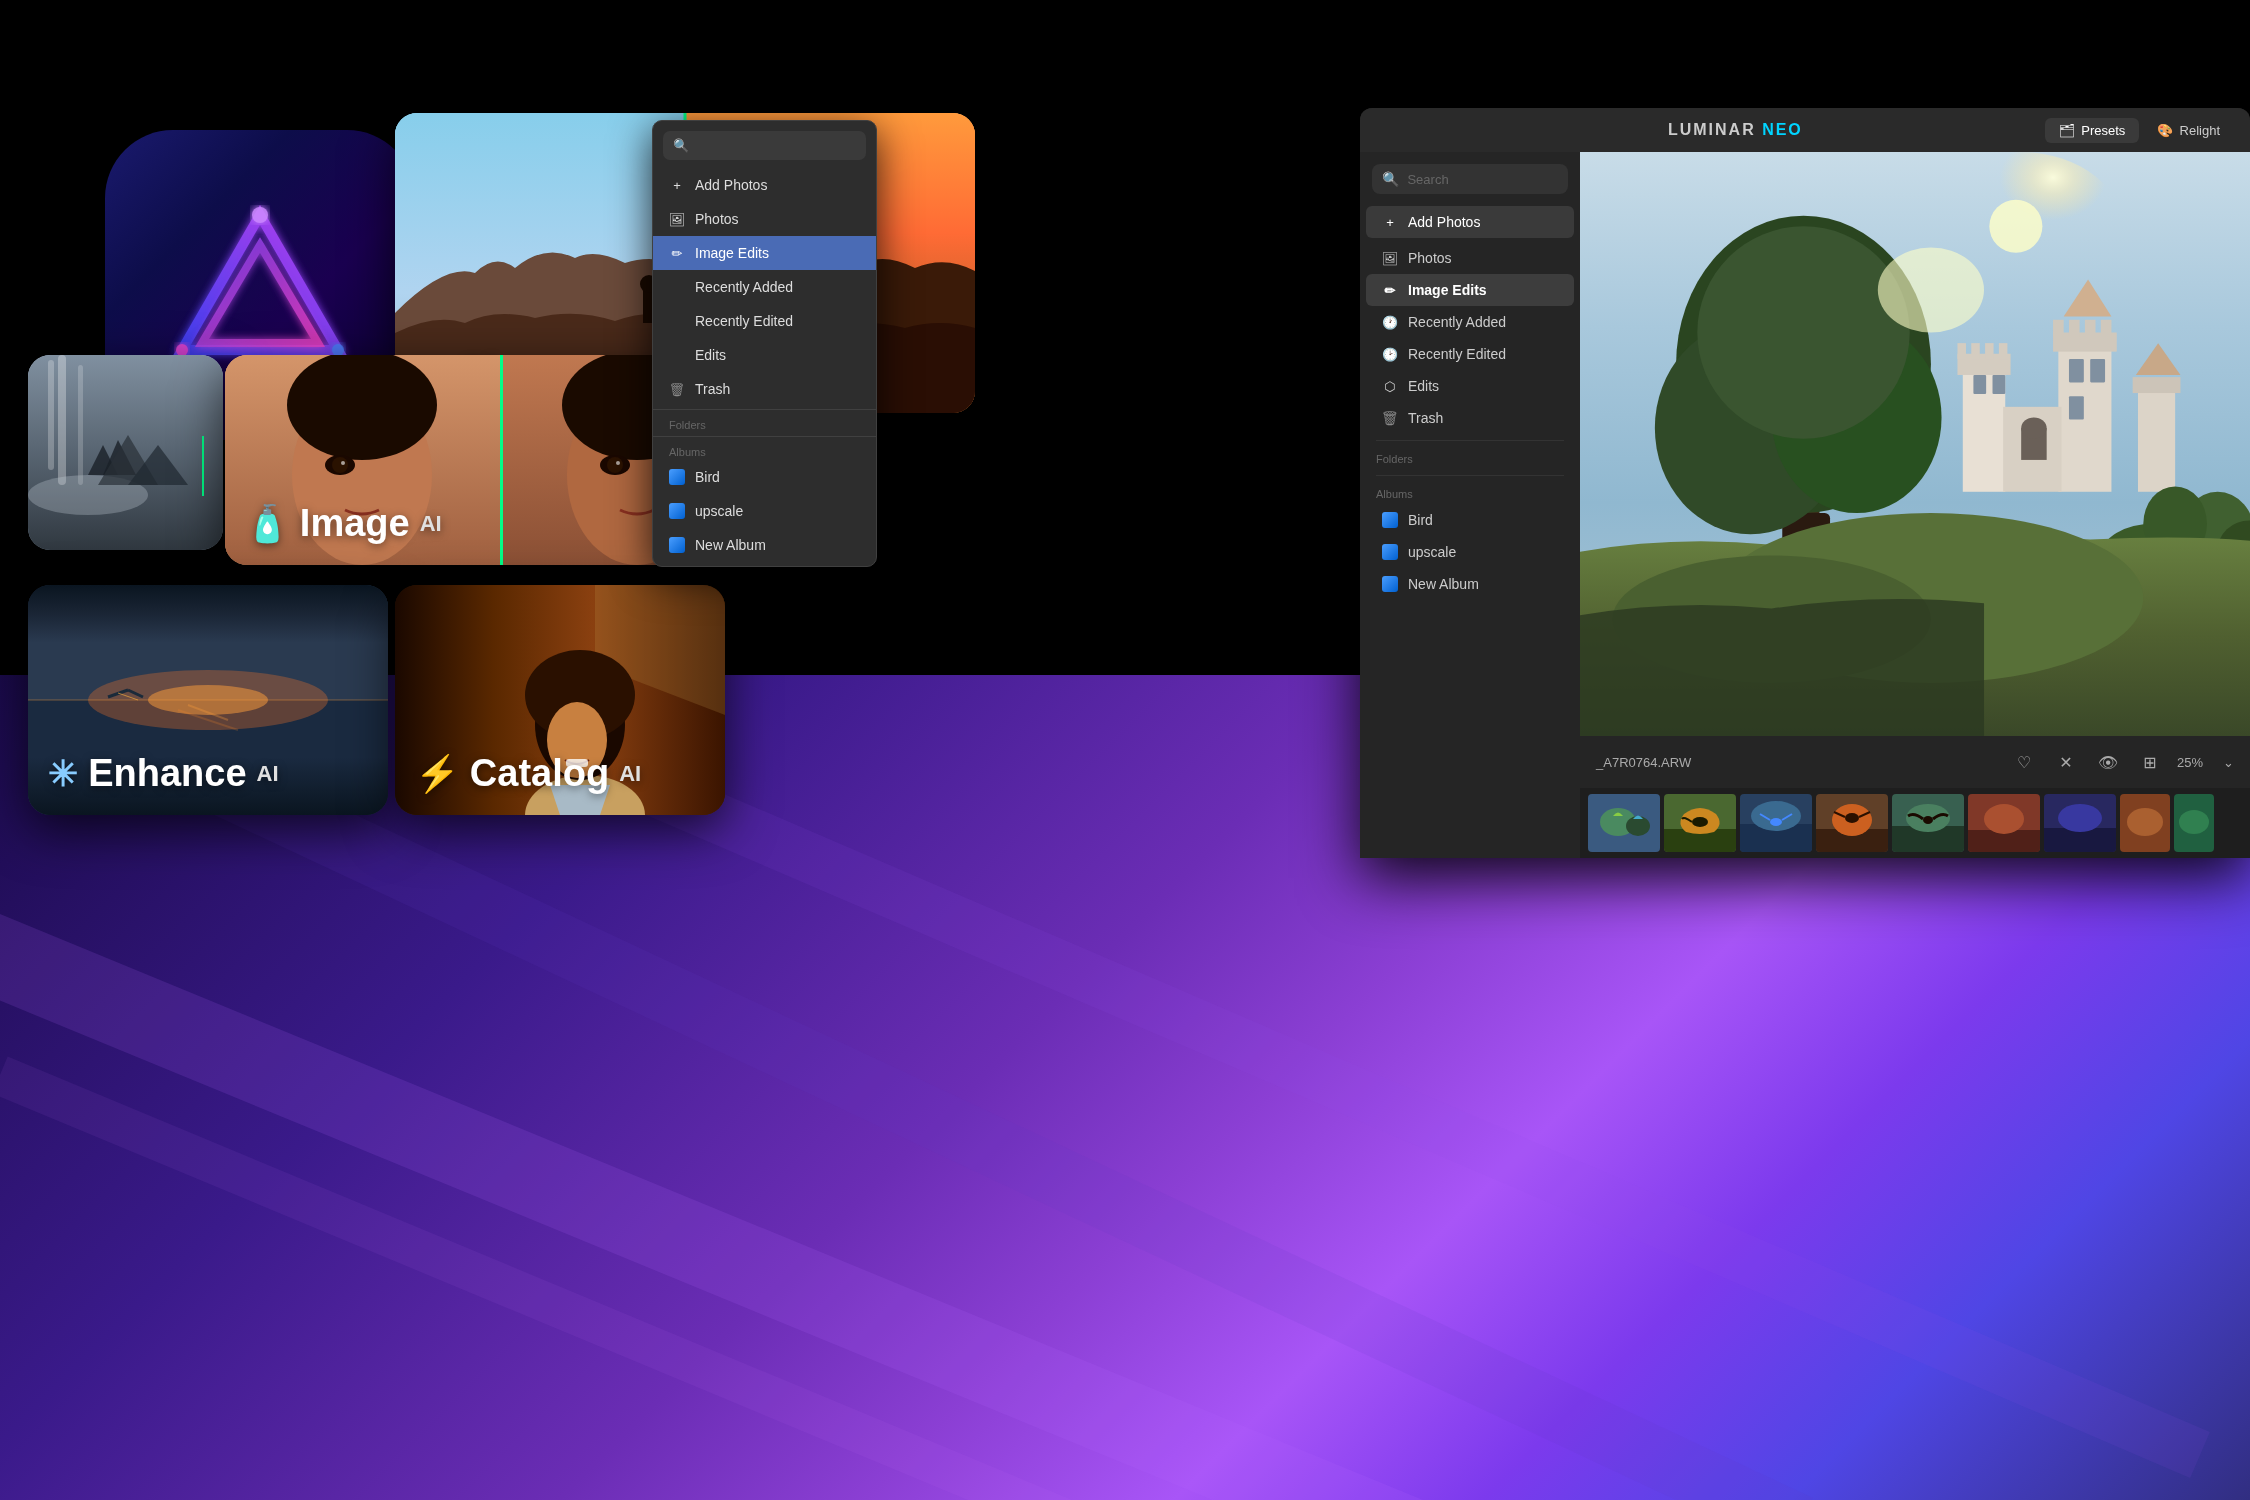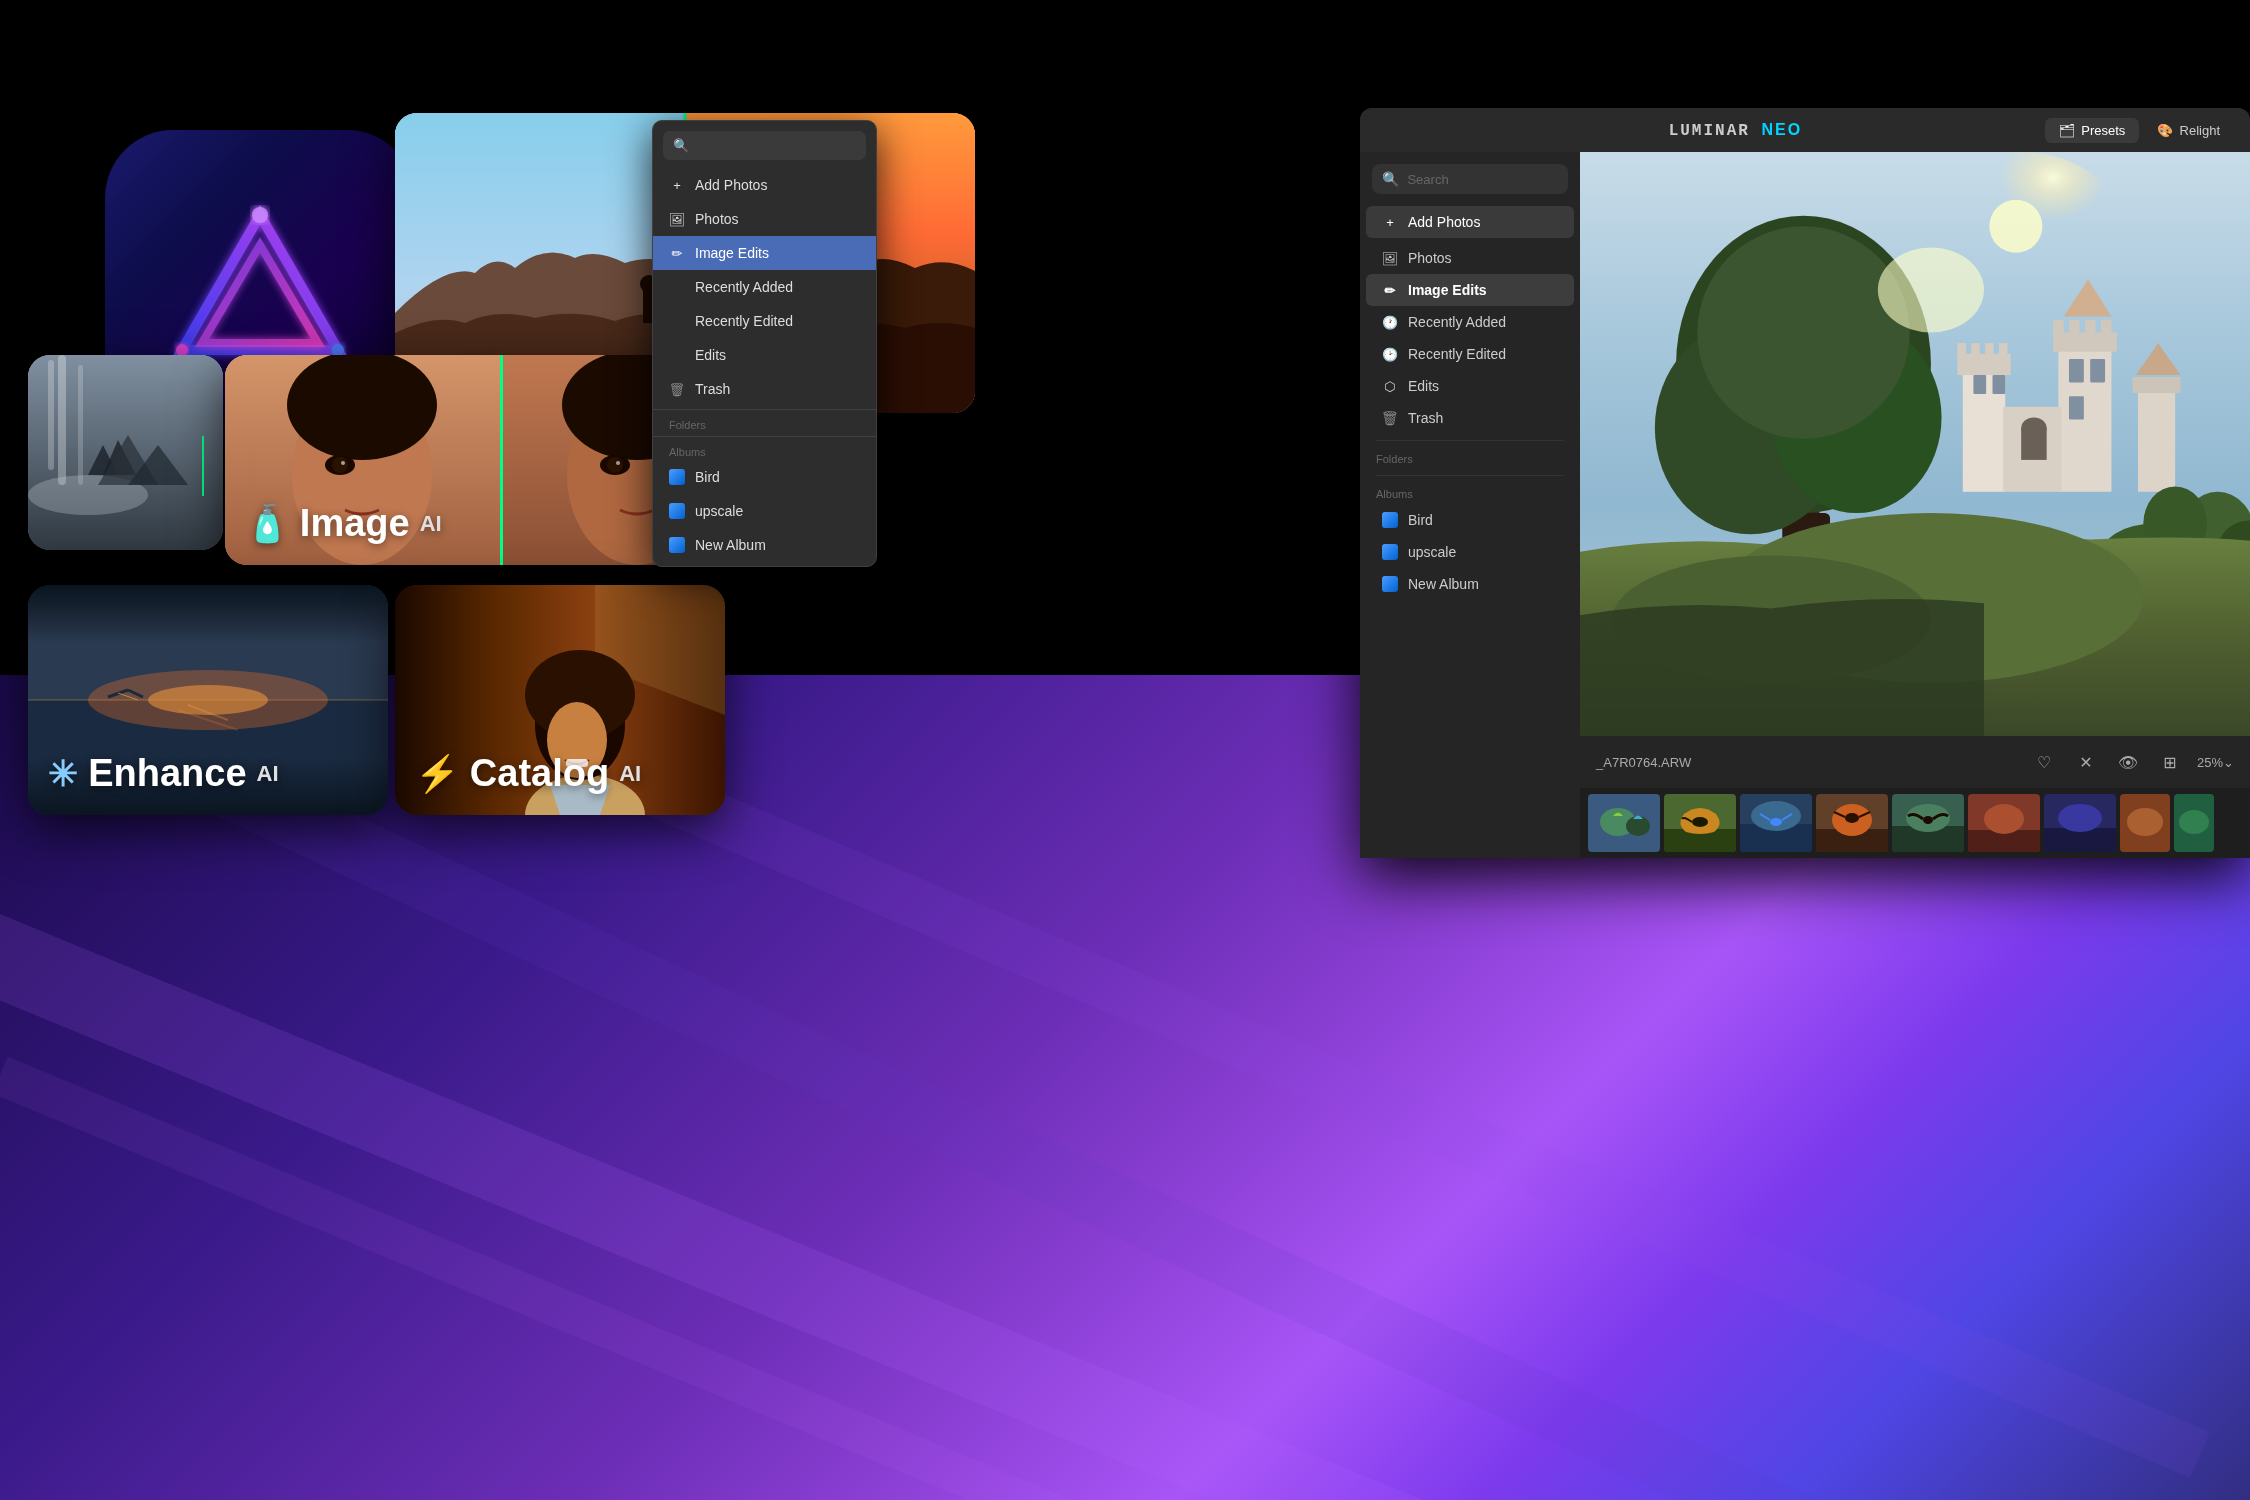--- a/index.html
+++ b/index.html
@@ -318,21 +318,21 @@
       cursor: pointer;
       border-radius: 5px;
       font-size: 16px;
     }
 
     .zoom-level {
       font-size: 13px;
       color: #aaa;
       display: flex;
       align-items: center;
-      gap: 0;
+      gap: 20px;
     }
 
     
     .filmstrip {
       height: 70px;
       background: #1e1e1e;
       display: flex;
       align-items: center;
       padding: 0 8px;
       gap: 4px;
@@ -737,21 +737,21 @@
 </div>
 
 <div class="app-window">
 
   <div class="titlebar">
     <div class="titlebar-buttons">
 
       <div style="width:50px;"></div>
     </div>
     <div class="titlebar-title">
-      <span style="color:#ccc;font-family:Liberation Mono, monospace;">LUMINAR </span><span style="color:#00d4ff;">NEO</span>
+      <span style="color:#ccc;">LUMINAR </span><span style="color:#00d4ff;">NEO</span>
     </div>
     <div style="display:flex;gap:4px;">
       <button class="titlebar-btn active">
         <span>🗂</span>
         <span>Presets</span>
       </button>
       <button class="titlebar-btn">
         <span>🎨</span>
         <span>Relight</span>
       </button>

